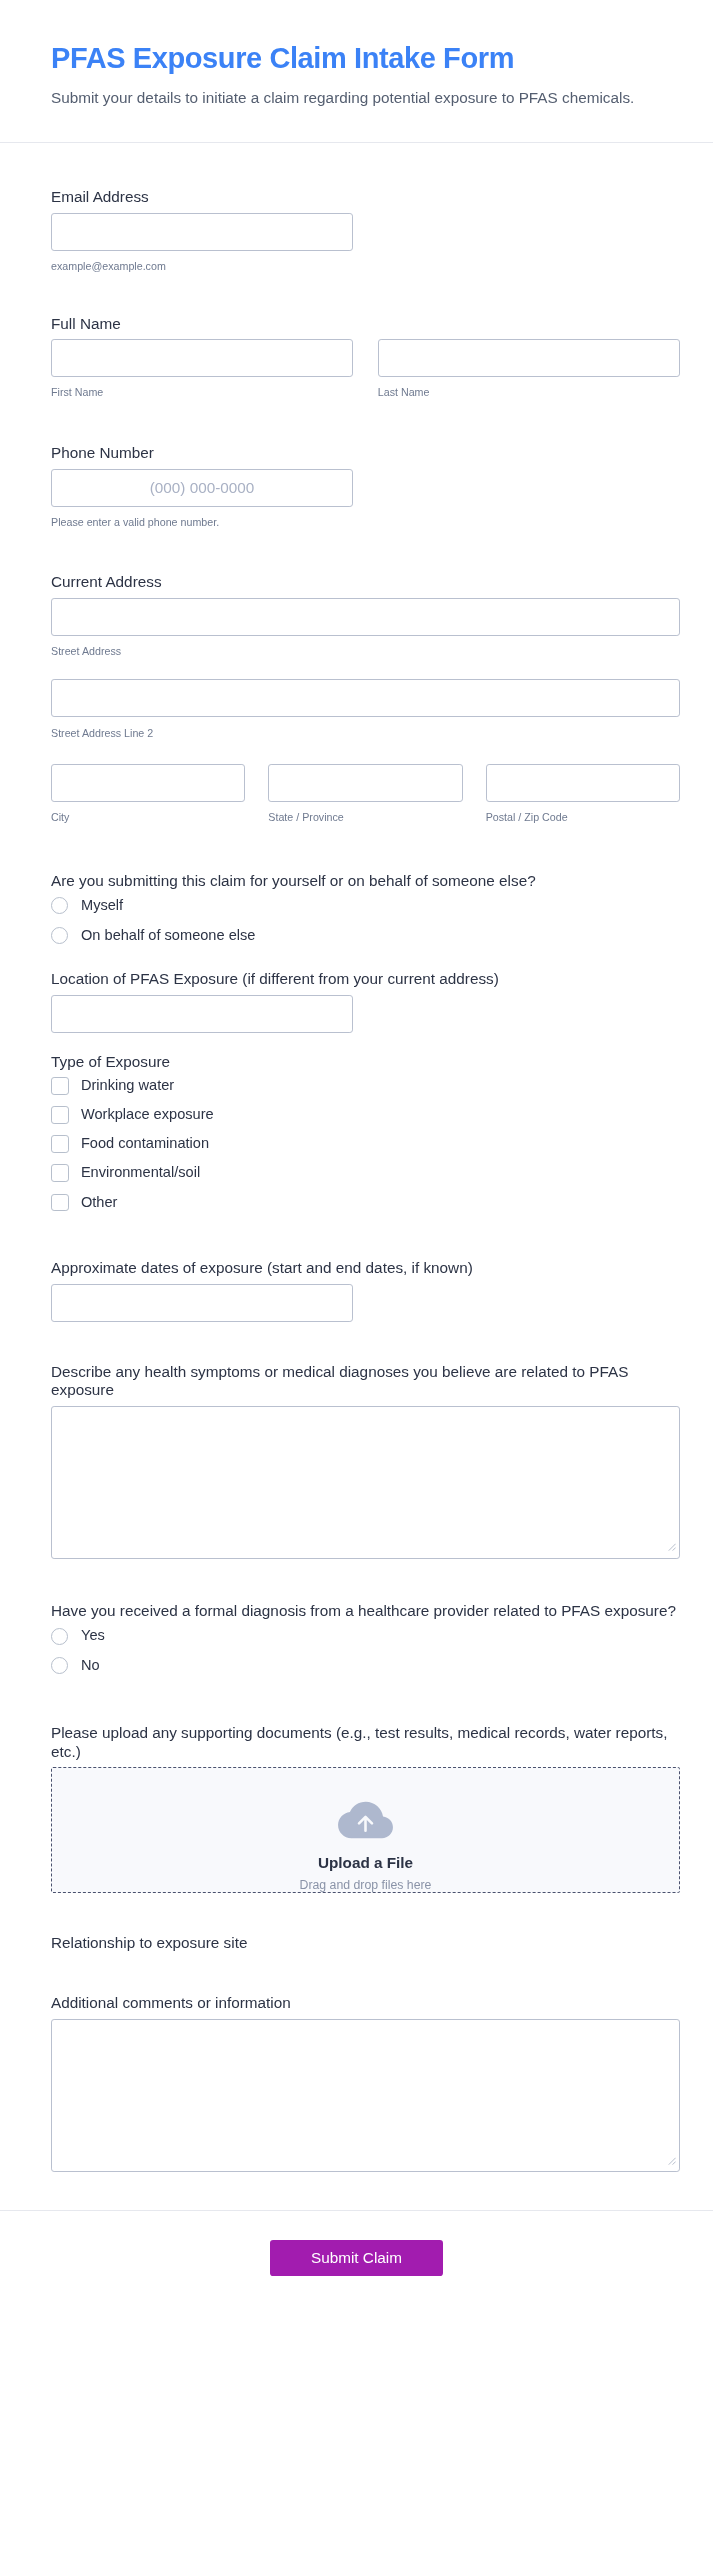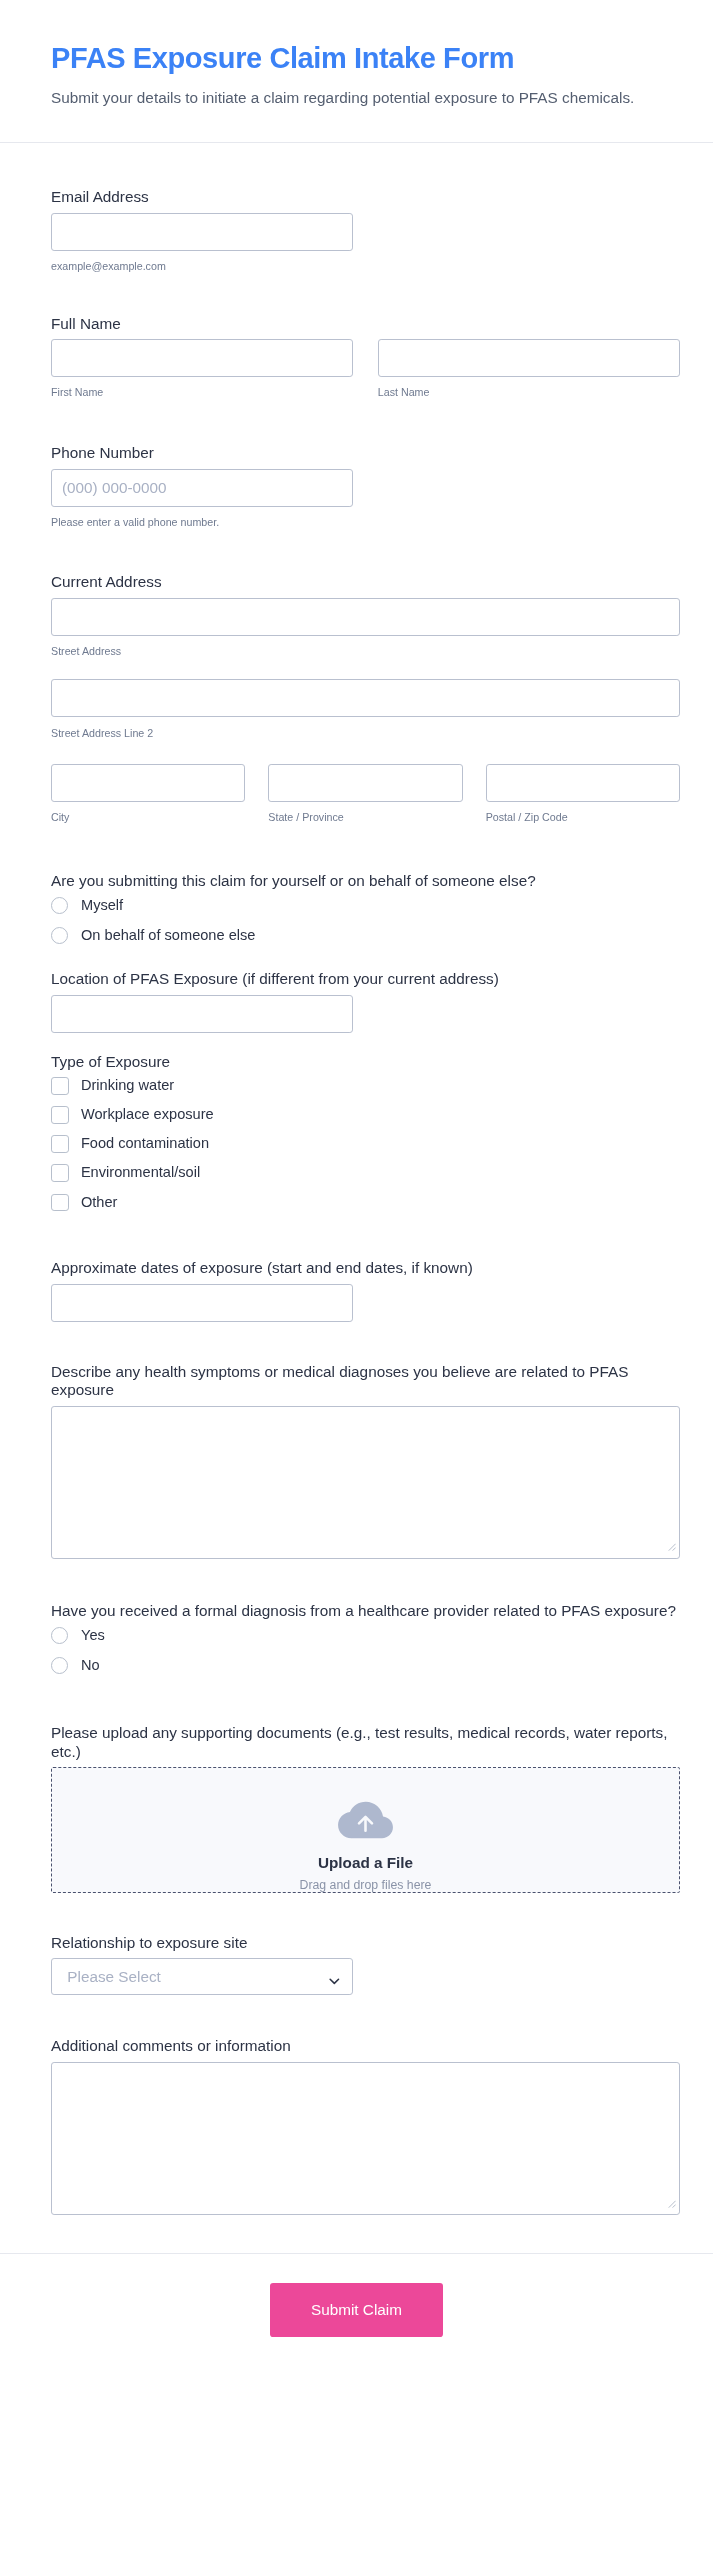--- a/index.html
+++ b/index.html
@@ -19,30 +19,30 @@
   .sublabel{margin-top:9.2px;font-size:10.7px;line-height:13px;color:#6f7a90;font-weight:400;}
   .row{display:flex;gap:24.5px;}
   .row3{display:flex;gap:23px;justify-content:space-between;}
   .col{flex:1;min-width:0;}
   .ti{
     box-sizing:border-box;height:38px;width:100%;margin-top:6.1px;
     border:0.8px solid #b9c0cf;border-radius:3.1px;background:#fff;
     font-family:inherit;font-size:15.3px;color:#2c3345;padding:0 10px;outline:none;
   }
   .ti::placeholder{color:#a9b1c4;opacity:1;}
-  .half{width:302px;}
+  .half{width:302px;text-align:center;}
   .ta-wrap{position:relative;margin-top:6.1px;}
   .ta{
     box-sizing:border-box;display:block;width:100%;height:153px;
     border:0.8px solid #b9c0cf;border-radius:3.1px;background:#fff;resize:none;
     font-family:inherit;font-size:15.3px;color:#2c3345;padding:9.2px 10px;outline:none;
   }
   .resize-icon{position:absolute;right:3.8px;bottom:3.8px;}
   .opts{margin-top:6.1px;}
-  .opt{display:flex;margin-top:12.3px;}
+  .opt{display:flex;align-items:center;margin-top:12.3px;}
   .opt:first-child{margin-top:0;}
   .radio{
     box-sizing:border-box;width:17px;height:17px;border:0.8px solid #b7bfcc;
     border-radius:50%;background:#fff;flex:0 0 auto;margin-right:13px;
   }
   .checkbox{
     box-sizing:border-box;width:17.6px;height:17.6px;border:0.8px solid #b7bfcc;
     border-radius:3.1px;background:#fff;flex:0 0 auto;margin-right:12.3px;
   }
   .opt-label{font-size:14.6px;line-height:17.6px;color:#2c3345;font-weight:400;}
@@ -62,22 +62,22 @@
   .select .sel-text{font-size:15.3px;color:#a9b1c4;}
   .select .chev{position:absolute;right:12.3px;top:50%;margin-top:-3.1px;}
   .ack{margin-top:48px;max-width:560px;font-size:14.6px;line-height:21.5px;color:#2c3345;}
   .ack-box{
     box-sizing:border-box;float:left;width:19px;height:19px;margin:1.5px 11.5px 0 0;
     border:1.2px solid #39415c;border-radius:3.1px;background:#fff;cursor:pointer;
   }
   .required{color:#f23b2c;font-weight:700;margin-left:3.8px;}
   .submit-row{margin-top:29px;text-align:center;}
   .submit-btn{
-    display:inline-block;width:173px;height:54px;border:none;border-radius:3.1px;
-    background:#ec4899;color:#ffffff;font-family:inherit;font-size:15.3px;font-weight:500;
+    display:inline-block;width:173px;height:36px;border:none;border-radius:3.1px;
+    background:#a21caf;color:#ffffff;font-family:inherit;font-size:15.3px;font-weight:500;
     cursor:pointer;
   }
 </style>
 </head>
 <body>
 
 <div class="page">
 
   <header class="header">
     <h1 class="title">PFAS Exposure Claim Intake Form</h1>
@@ -221,28 +221,20 @@
             <path d="M40 40V22M31.5 30.5L40 22l8.5 8.5" stroke="#f8f9fc" stroke-width="3.4" fill="none" stroke-linecap="round" stroke-linejoin="round"></path>
           </svg>
         </span>
         <div class="upload-title">Upload a File</div>
         <div class="upload-hint">Drag and drop files here</div>
       </div>
     </div>
 
     <div class="field" style="margin-top:41px">
       <div class="q-label">Relationship to exposure site</div>
-      <div class="select">
-        <span class="sel-text">Please Select</span>
-        <span class="chev">
-          <svg width="10.7" height="7" viewBox="0 0 14 9">
-              <path d="M1.5 1.5L7 7l5.5-5.5" stroke="#2c3345" stroke-width="2" fill="none" stroke-linecap="round" stroke-linejoin="round"></path>
-            </svg>
-        </span>
-      </div>
     </div>
 
     <div class="field" style="margin-top:42px">
       <div class="q-label">Additional comments or information</div>
       <div class="ta-wrap">
         <textarea class="ta" style=""></textarea>
         <span class="resize-icon">
           <svg width="8.4" height="8.4" viewBox="0 0 11 11">
               <path d="M10 1L1 10M10 6L6 10" stroke="#b6becb" stroke-width="1.3" fill="none"></path>
             </svg>

